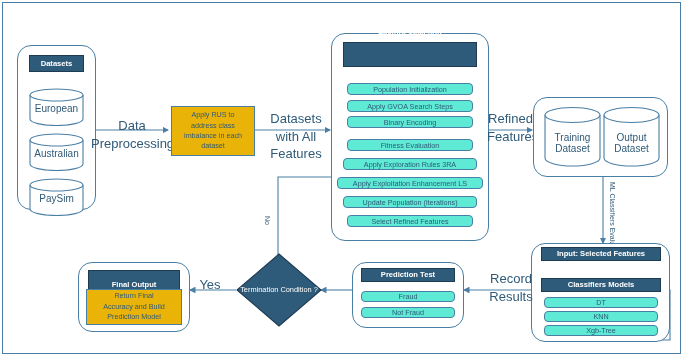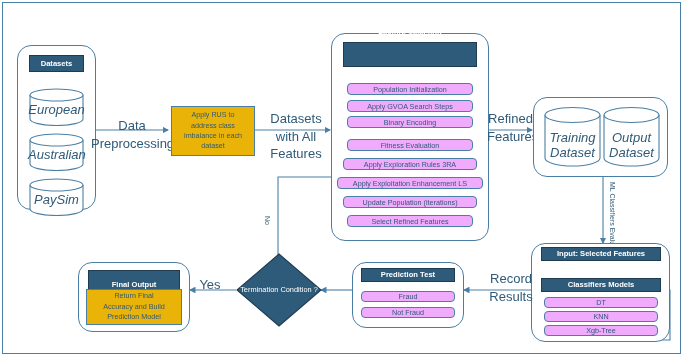--- a/index.html
+++ b/index.html
@@ -9,30 +9,30 @@
   .frame{position:absolute;left:2px;top:2px;width:679px;height:352px;border:1.5px solid #4a7fa5;box-sizing:border-box;}
 
   svg.wires{position:absolute;left:0;top:0;width:685px;height:358px;pointer-events:none;}
 
   .grp{position:absolute;box-sizing:border-box;border:1.2px solid #4a7fa5;border-radius:14px;background:#fff;}
 
   .hdr{position:absolute;box-sizing:border-box;background:#2f5b7a;border:1.2px solid #1e3b52;
        color:#ffffff;font-size:7.6px;font-weight:bold;display:flex;align-items:center;justify-content:center;
        text-align:center;line-height:1.25;}
 
-  .pill{position:absolute;box-sizing:border-box;background:#f0abfc;border:1.1px solid #4a7fa5;border-radius:4px;
+  .pill{position:absolute;box-sizing:border-box;background:#5eead4;border:1.1px solid #4a7fa5;border-radius:4px;
         color:#2f5a78;font-size:7.2px;display:flex;align-items:center;justify-content:center;text-align:center;}
 
   .rbox{position:absolute;box-sizing:border-box;background:#eab308;border:1.2px solid #4a7fa5;border-radius:0;
         color:#2f5a78;font-size:7.2px;display:flex;align-items:center;justify-content:center;text-align:center;
         line-height:1.45;padding:2px 12px;}
 
   .cyl{position:absolute;}
   .cyl .lbl{position:absolute;left:0;right:0;top:50%;transform:translateY(-35%);
-            text-align:center;font-size:13px;color:#2f5a78;font-style:italic;}
+            text-align:center;font-size:10px;color:#2f5a78;}
 
   .edgelbl{position:absolute;font-size:13px;color:#2f5a78;text-align:center;line-height:1.35;}
   .vlabel{position:absolute;font-size:7px;color:#2f5a78;text-align:center;line-height:1.3;
           transform-origin:0 0;white-space:nowrap;}
 
   .diamond{position:absolute;}
   .diamond .dtxt{position:absolute;left:0;right:0;top:50%;transform:translateY(-50%);
                  text-align:center;color:#ffffff;font-size:7.4px;line-height:1.35;}
 
   .fsTitle{flex-direction:column;gap:32px;}

